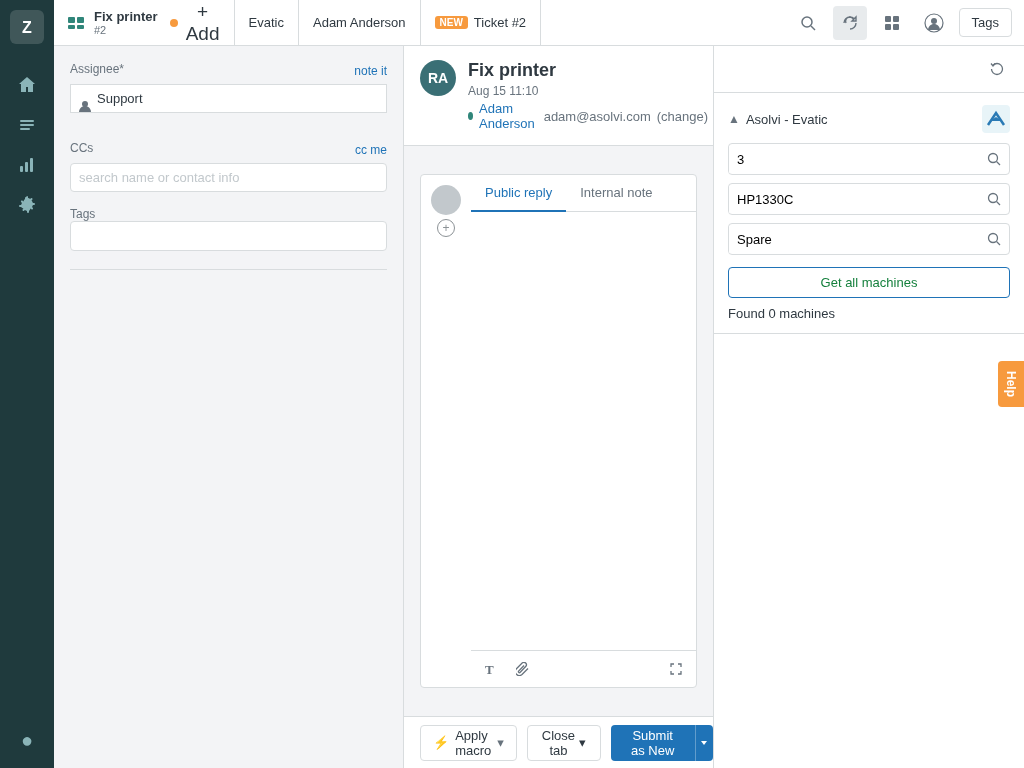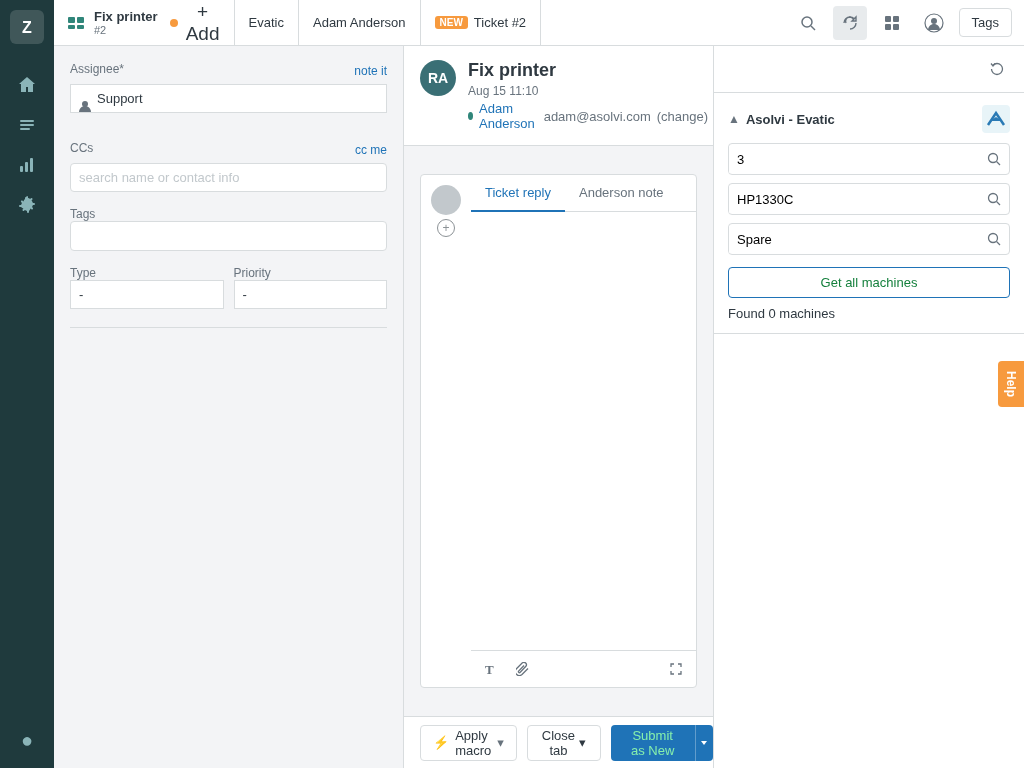--- a/index.html
+++ b/index.html
@@ -281,21 +281,21 @@
       color: #2f3941;
       display: flex;
       align-items: center;
       gap: 4px;
     }
     .submit-group { display: flex; }
     .submit-btn {
       height: 36px;
       padding: 0 16px;
       background: #1f73b7;
-      color: #86efac;
+      color: #ffffff;
       border: none;
       border-radius: 4px 0 0 4px;
       cursor: pointer;
       font-size: 13px;
       font-weight: 500;
     }
     .submit-arrow {
       height: 36px;
       width: 30px;
       background: #1f73b7;
@@ -325,21 +325,21 @@
       border-bottom: 1px solid #d8dcde;
     }
     .panel-section { padding: 12px 14px; border-bottom: 1px solid #d8dcde; }
     .panel-header {
       display: flex;
       align-items: center;
       justify-content: space-between;
       margin-bottom: 10px;
       cursor: pointer;
     }
-    .panel-title { font-size: 13px; font-weight: 700; color: #2f3941; display: flex; align-items: center; gap: 6px; }
+    .panel-title { font-size: 13px; font-weight: 400; color: #2f3941; display: flex; align-items: center; gap: 6px; }
     .collapse-icon { color: #68737d; font-size: 12px; }
     .search-field-row {
       display: flex;
       align-items: center;
       border: 1px solid #d8dcde;
       border-radius: 4px;
       margin-bottom: 8px;
       overflow: hidden;
     }
     .search-field-input {
@@ -511,34 +511,20 @@
 
         <div class="field-row">
           <label class="field-label">CCs</label>
           <a class="field-link">cc me</a>
         </div>
         <input type="text" class="text-input" placeholder="search name or contact info" style="">
 
         <label class="field-label">Tags</label>
         <input type="text" class="tags-input" style="">
 
-        <div class="two-col">
-          <div>
-            <label class="field-label">Type</label>
-            <select class="select-field">
-              <option>-</option>
-            </select>
-          </div>
-          <div>
-            <label class="field-label">Priority</label>
-            <select class="select-field">
-              <option>-</option>
-            </select>
-          </div>
-        </div>
 
         <hr class="divider">
       </div>
 
       <div class="center-panel">
 
         <div class="ticket-header">
           <div class="avatar">RA</div>
           <div style="flex:1;">
             <div class="ticket-title">Fix printer</div>
@@ -555,24 +541,24 @@
 
         <div class="reply-section">
           <div class="reply-container">
             <div class="reply-avatar-col">
               <div class="reply-avatar"></div>
               <div class="add-icon">+</div>
             </div>
             <div class="reply-main">
               <div class="reply-tabs">
                 <div class="reply-tab active">
-                  <span>Ticket reply</span>
+                  <span>Public reply</span>
                 </div>
                 <div class="reply-tab">
-                  <span>Anderson note</span>
+                  <span>Internal note</span>
                 </div>
               </div>
               <div class="reply-editor" contenteditable="true" style=""></div>
               <div class="reply-toolbar">
                 <div class="toolbar-icon">
                   <svg width="14" height="14" viewBox="0 0 14 14" fill="#68737d">
                       <text x="1" y="12" font-size="13" font-weight="700" font-family="serif">T</text>
                     </svg>
                 </div>
                 <div class="toolbar-icon">

